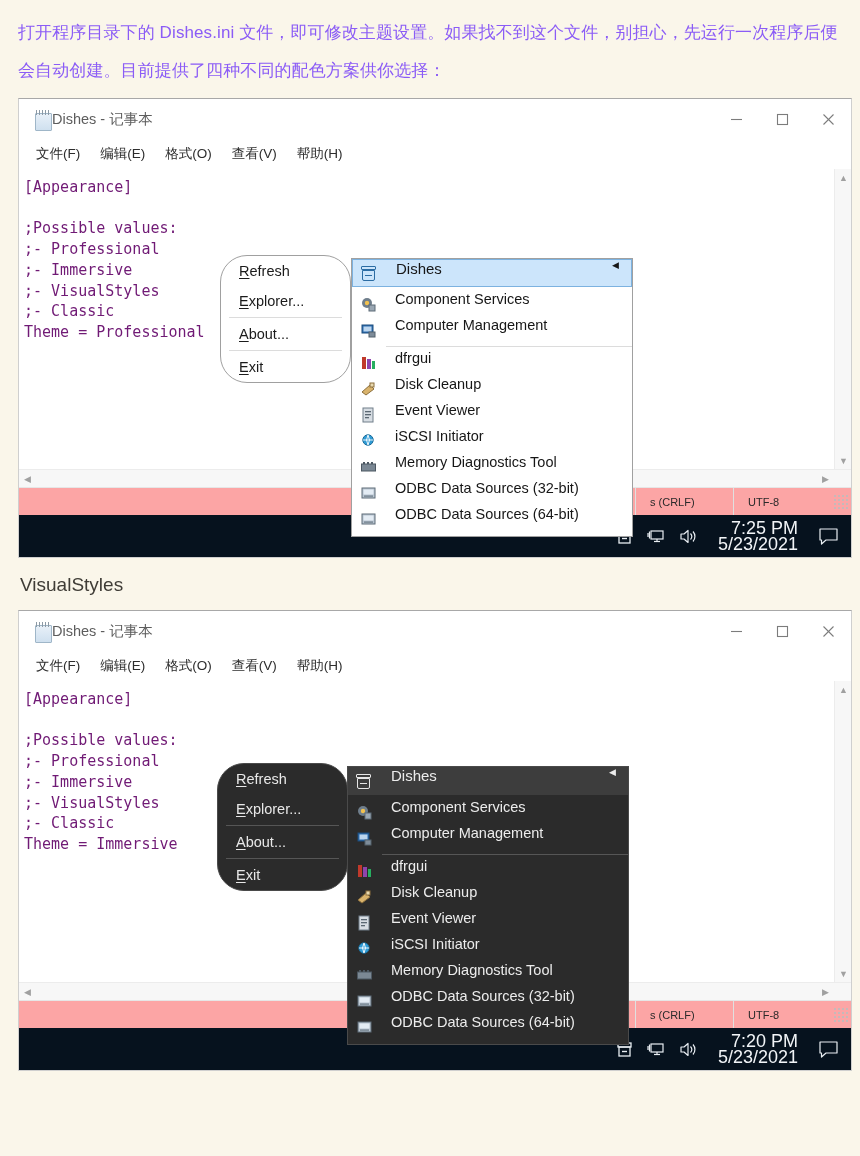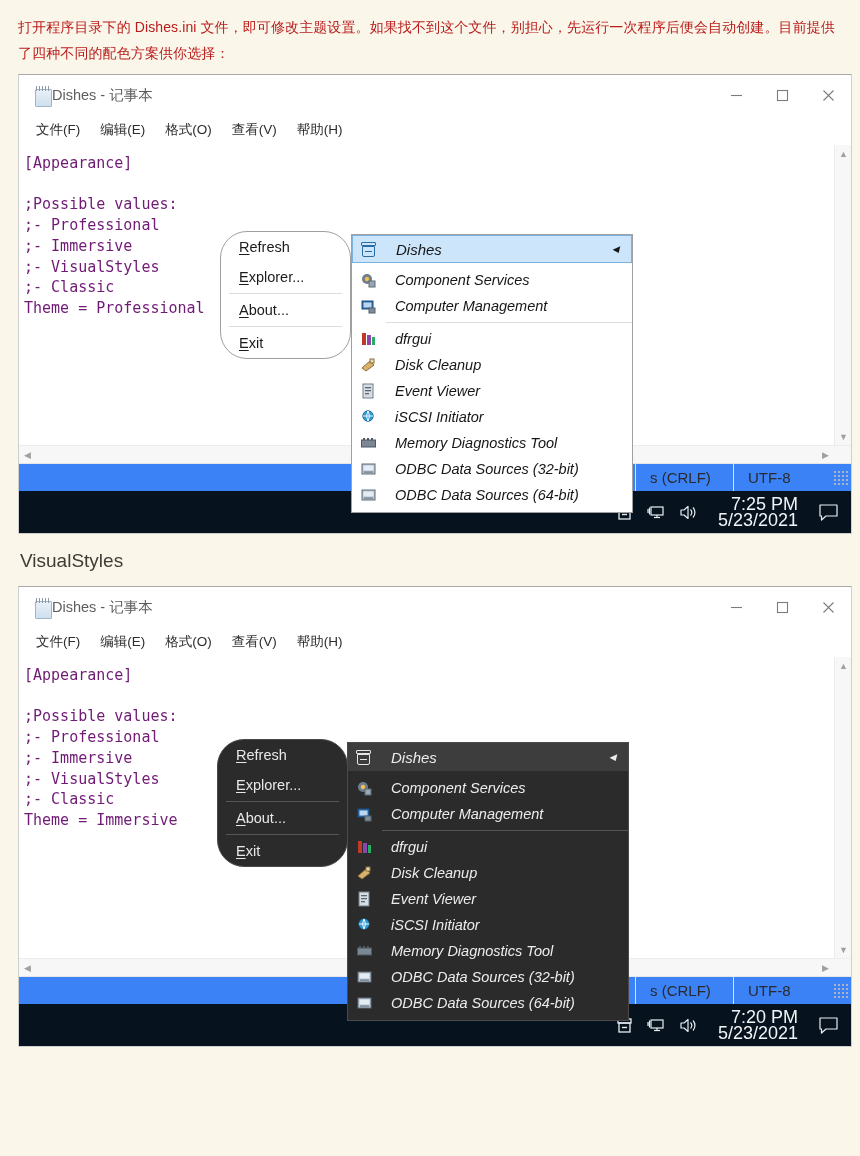--- a/index.html
+++ b/index.html
@@ -12,23 +12,23 @@
     background: #faf6ea;
     font-family: "Liberation Sans", sans-serif;
     color: #3d3a34;
     overflow: hidden;
     position: relative;
   }
 
   
   .intro {
     padding: 14px 16px 0 18px;
-    font-size: 14px;
-    line-height: 26px;
-    color: #b91c1c;
+    font-size: 17px;
+    line-height: 38px;
+    color: #8b5cf6;
     letter-spacing: .1px;
   }
 
   
   .caption {
     font-size: 19px;
     line-height: 26px;
     color: #3f3c36;
     padding: 14px 0 12px 20px;
   }
@@ -158,26 +158,26 @@
     top: 0; width: 17px; height: 17px;
     display: flex; align-items: center; justify-content: center;
     color: #a0a0a0;
     font-size: 9px;
   }
   .hscroll .arrow.lt { left: 0; }
   .hscroll .arrow.rt { right: 17px; }
 
   .statusbar {
     height: 27px;
-    background: #3b82f6;
+    background: #fca5a5;
     border-top: 1px solid #e6e6e6;
     display: flex;
     align-items: center;
     justify-content: flex-end;
-    font-size: 15px;
+    font-size: 11px;
     color: #2a2a2a;
     position: relative;
   }
   .statusbar .cell {
     width: 98px;
     height: 27px;
     display: flex;
     align-items: center;
     padding-left: 14px;
     box-sizing: border-box;
@@ -256,26 +256,24 @@
   .submenu.light {
     background: #f2f2f2;
     border: 1px solid #a0a0a0;
   }
   .submenu.dark {
     background: #2b2b2b;
     border: 1px solid #4a4a4a;
   }
   .smi {
     display: flex;
-    align-items: center;
     height: 26px;
     font-size: 14.5px;
     position: relative;
     box-sizing: border-box;
-    font-style: italic;
   }
   .submenu.light .smi { color: #161616; }
   .submenu.dark  .smi { color: #ececec; }
   .smi .ic {
     width: 32px;
     min-width: 32px;
     display: flex;
     align-items: center;
     justify-content: center;
   }

